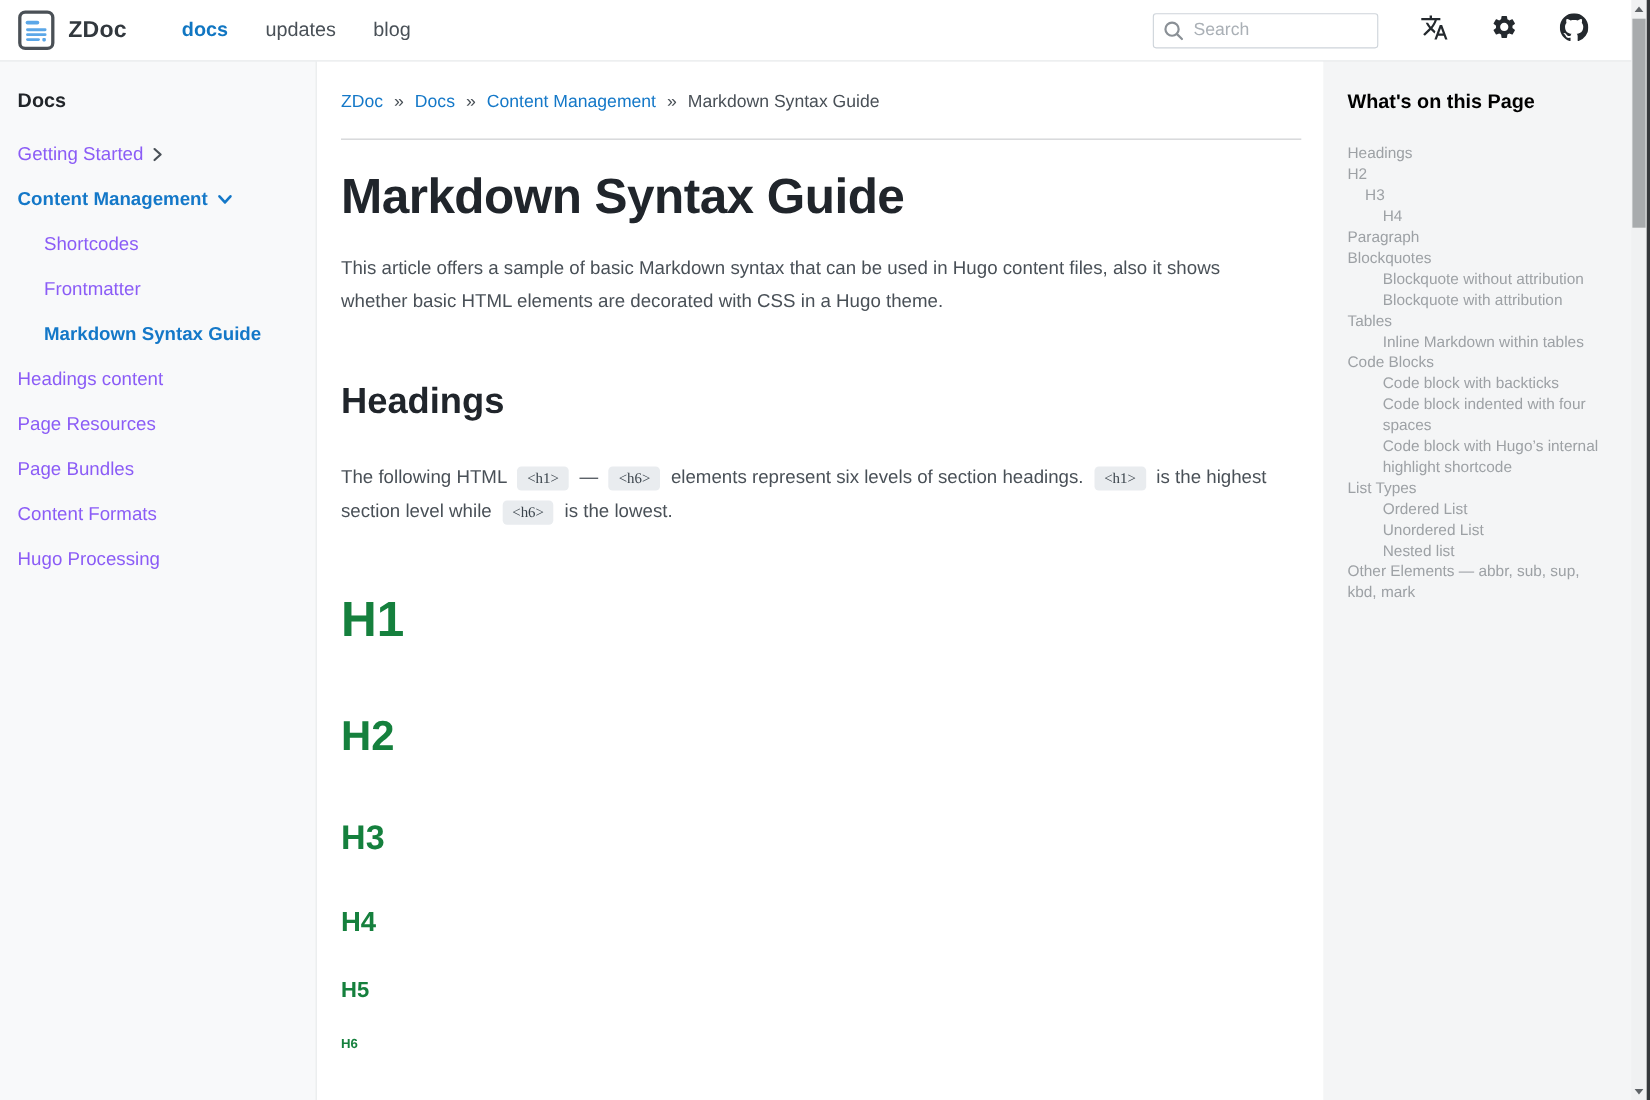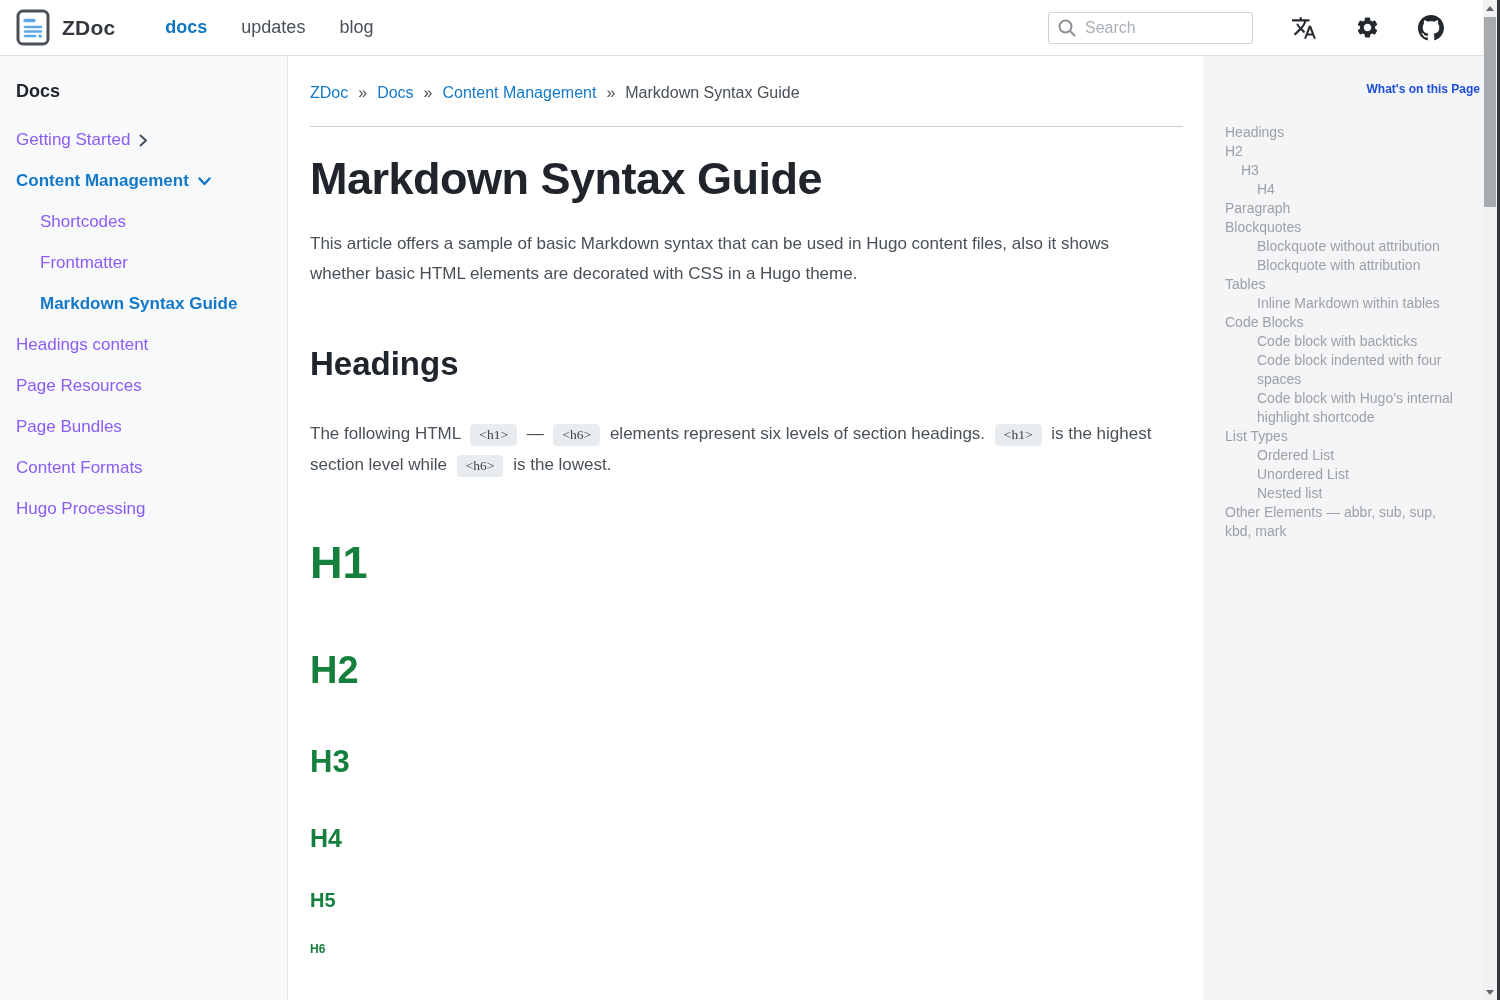--- a/index.html
+++ b/index.html
@@ -13,21 +13,21 @@
   .navbar {
     height:56px; background:#fff; border-bottom:1px solid #dcdfe2;
     display:flex; align-items:center; padding:0 56px 0 16px;
   }
   .brand { display:flex; align-items:center; cursor:pointer; }
   .brand-name { font-size:21px; font-weight:700; color:#32383e; margin-left:12px; letter-spacing:.2px; }
   .nav-links { display:flex; align-items:center; margin-left:50px; gap:34px; }
   .nav-link { font-size:18px; color:#495057; text-decoration:none; cursor:pointer; }
   .nav-link.active { color:#1076c2; font-weight:700; }
 
-  .nav-right { margin-left:auto; display:flex; align-items:center; }
+  .nav-right { margin-left:auto; display:flex; align-items:flex-start; }
   .search-box {
     width:205px; height:32px; border:1px solid #ced4da; border-radius:3px;
     display:flex; align-items:center; padding:0 8px; background:#fff;
   }
   .search-box input {
     border:none; outline:none; width:150px; margin-left:8px;
     font-family:"Liberation Sans", sans-serif; font-size:16px; color:#495057;
   }
   .search-box input::placeholder { color:#aab0b6; }
   .icon-btn { margin-left:38px; cursor:pointer; display:flex; align-items:center; color:#24292e; }
@@ -69,21 +69,21 @@
   .sample-h.h2 { font-size:38px; margin-top:60px; }
   .sample-h.h3 { font-size:31px; margin-top:52px; }
   .sample-h.h4 { font-size:25px; margin-top:44px; }
   .sample-h.h5 { font-size:20px; margin-top:36px; }
   .sample-h.h6 { font-size:12px; margin-top:30px; }
 
   
   .toc {
     width:297px; min-width:297px; background:#f4f5f6; padding:26px 20px 0 22px;
   }
-  .toc-title { font-size:12px; font-weight:700; color:#1d4ed8;text-align:right; }
+  .toc-title { font-size:18px; font-weight:700; color:#000000; }
   .toc-list { margin-top:27px; width:240px; }
   .toc-item { font-size:14px; line-height:19px; color:#9da1a5; cursor:pointer; }
   .toc-item.ind1 { padding-left:16px; }
   .toc-item.ind2 { padding-left:32px; }
 
   
   .window-edge { position:absolute; top:0; right:0; width:3px; height:1000px; background:#35383b; z-index:30; }
   .scrollbar { position:absolute; top:0; right:3px; width:14px; height:1000px; background:#f0f1f2; z-index:29; }
   .sb-arrow { position:absolute; left:0; width:14px; height:16px; display:flex; align-items:center; justify-content:center; cursor:pointer; }
   .sb-arrow.up { top:0; }

